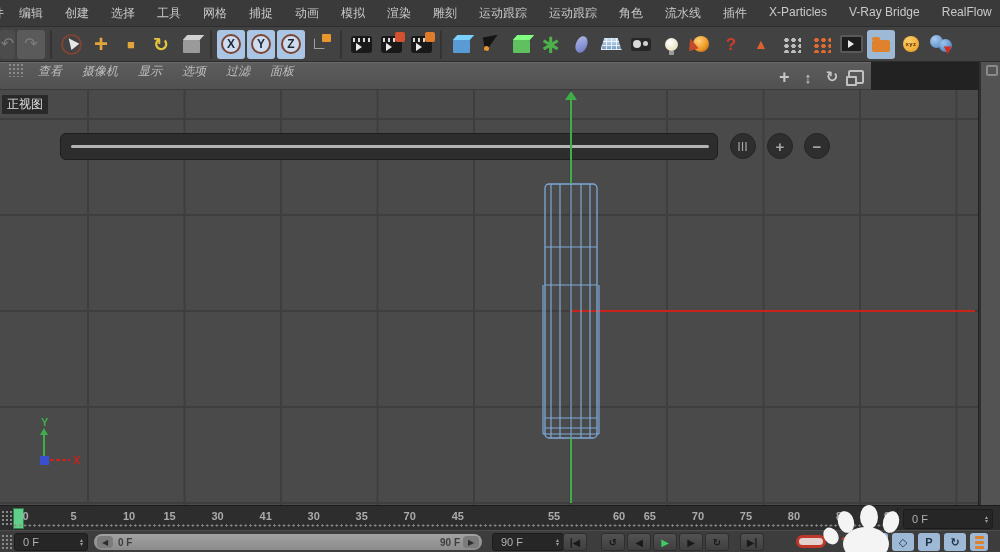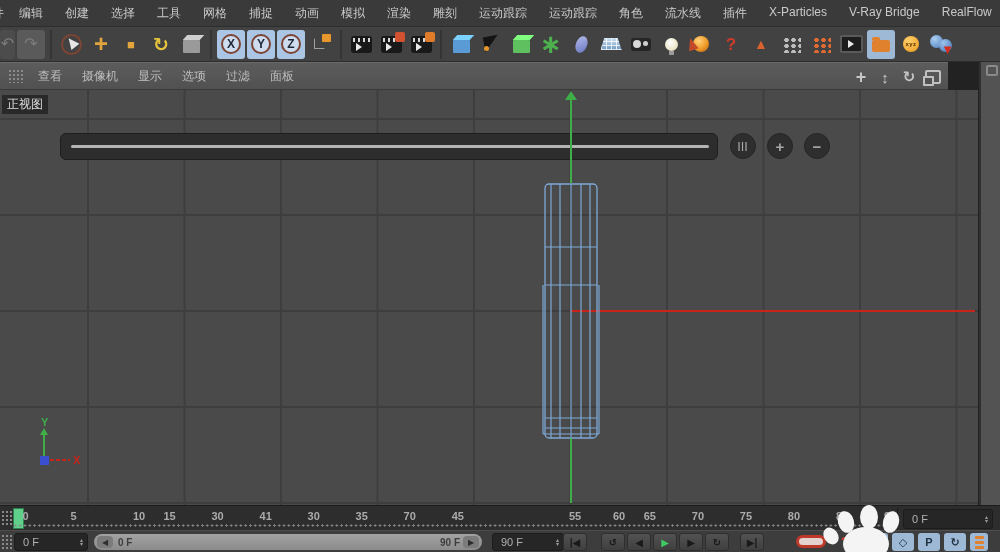--- a/index.html
+++ b/index.html
@@ -75,23 +75,23 @@
   .axiscubeico{position:relative;width:20px;height:20px;color:#b9b9b9;font-size:17px;font-weight:bold;}
   .axiscubeico::after{content:"";position:absolute;right:0px;top:0px;width:9px;height:8px;background:#e8972c;border-radius:1px;}
   .xyzcirc{width:16px;height:16px;border-radius:50%;background:radial-gradient(circle at 35% 30%,#ffcf6a,#e8991c);
            display:flex;align-items:center;justify-content:center;color:#5a3000;font-size:6px;font-weight:bold;letter-spacing:.5px;}
   .beanico{width:11px;height:17px;background:linear-gradient(135deg,#b2bbe8,#6a77c4);border-radius:50% / 46%;transform:rotate(22deg);}
   .barsico{display:flex;flex-direction:column;gap:2px;}
   .barsico i{display:block;width:9px;height:3px;background:#e0812e;border-radius:1px;}
   .grip{background-image:radial-gradient(circle,#8a8a8a 1px,transparent 1.4px);background-size:4px 4px;}
 
   
-  .vpmenubar{left:0;top:62px;width:948px;height:28px;background:linear-gradient(#5c5c5c,#515151);
+  .vpmenubar{left:0;top:62px;width:871px;height:28px;background:linear-gradient(#5c5c5c,#515151);
              border-top:1px solid #6a6a6a;border-bottom:1px solid #3a3a3a;box-sizing:border-box;
-             display:flex;align-items:center;}
+             display:flex;font-style:italic;}
   .vgrip{width:16px;height:14px;margin-left:8px;}
   .vitems{display:flex;gap:20px;padding-left:14px;}
   .vitem{color:#bdbdbd;font-size:12px;white-space:nowrap;}
   .vpnav{position:absolute;right:6px;top:0;height:28px;display:flex;align-items:center;gap:6px;}
   .vpnav .nico{width:18px;height:18px;display:flex;align-items:center;justify-content:center;color:#c6c6c6;}
   .maxi{width:12px;height:10px;border:2px solid #c0c0c0;border-radius:2px;position:relative;}
   .maxi::after{content:"";position:absolute;left:-4px;bottom:-4px;width:7px;height:6px;border:2px solid #c0c0c0;background:#515151;border-radius:1px;}
 
   
   .rstrip{left:979px;top:62px;width:21px;height:443px;background:#535353;border-left:2px solid #303030;box-sizing:border-box;}
@@ -371,30 +371,30 @@
     <text x="45" y="52" fill="#c8241a" font-size="11" font-weight="bold">X</text>
   </svg>
 </div>
 
 <div class="abs ruler">
   <div class="rgrip grip"></div>
   <div class="playhead"></div>
   <div id="ruler-numbers">
       <span class="rnum" style="left: 25.5px;">0</span>
       <span class="rnum" style="left: 73.53px;">5</span>
-      <span class="rnum" style="left: 139px;">10</span>
+      <span class="rnum" style="left: 129px;">10</span>
       <span class="rnum" style="left: 169.59px;">15</span>
       <span class="rnum" style="left: 217.62px;">30</span>
       <span class="rnum" style="left: 265.65px;">41</span>
       <span class="rnum" style="left: 313.68px;">30</span>
       <span class="rnum" style="left: 361.71px;">35</span>
       <span class="rnum" style="left: 409.74px;">70</span>
       <span class="rnum" style="left: 457.77px;">45</span>
       <span class="rnum" style="left: 505.8px; margin-top: 35px;">50</span>
-      <span class="rnum" style="left: 555px; padding-left: 40px;">55</span>
+      <span class="rnum" style="left: 534px; padding-left: 40px;">55</span>
       <span class="rnum" style="left: 619px;">60</span>
       <span class="rnum" style="left: 649.89px;">65</span>
       <span class="rnum" style="left: 697.92px;">70</span>
       <span class="rnum" style="left: 745.95px;">75</span>
       <span class="rnum" style="left: 793.98px;">80</span>
       <span class="rnum" style="left: 842.01px;">85</span>
       <span class="rnum" style="left: 890.04px;">90</span>
     </div>
   <div class="rticks"></div>
   <div class="rsep"></div>

